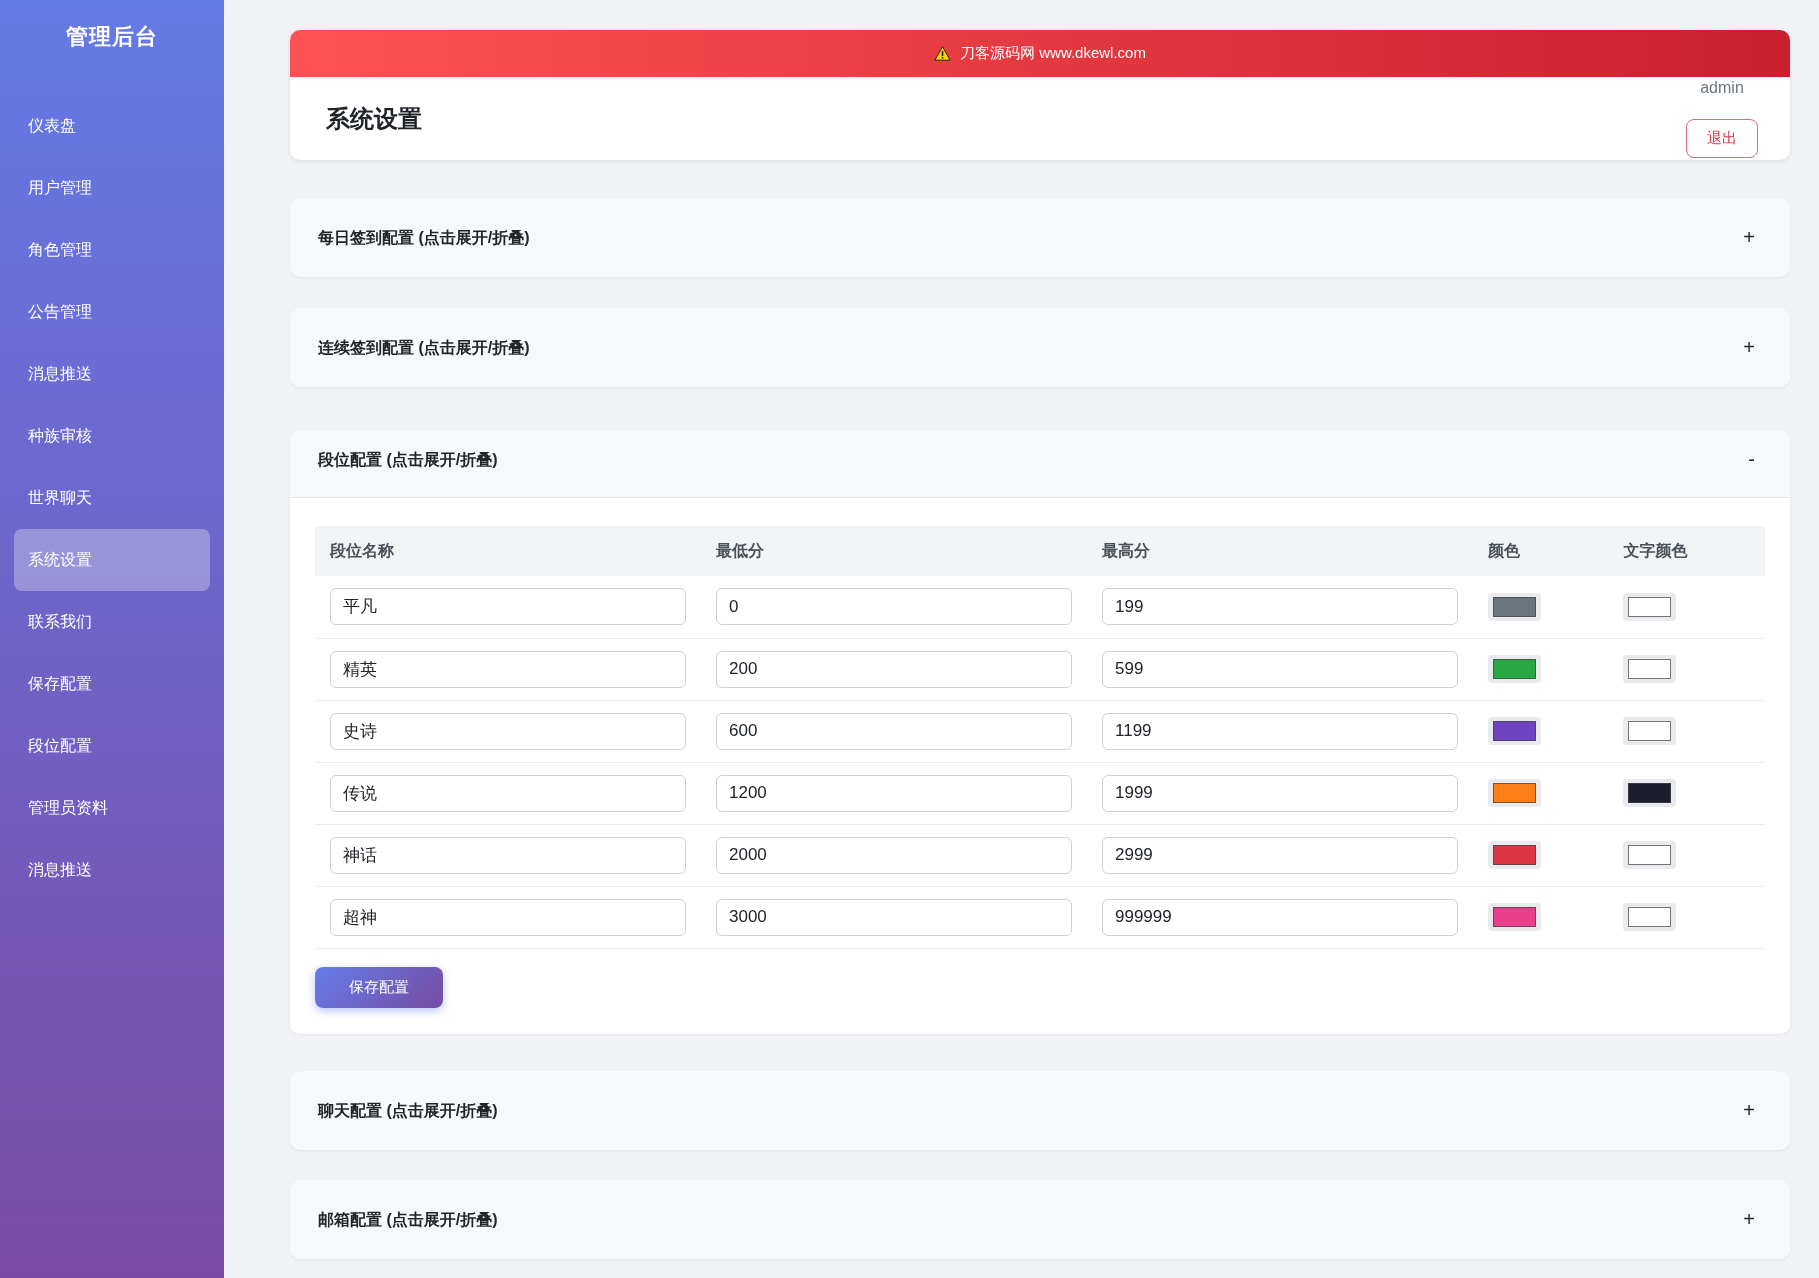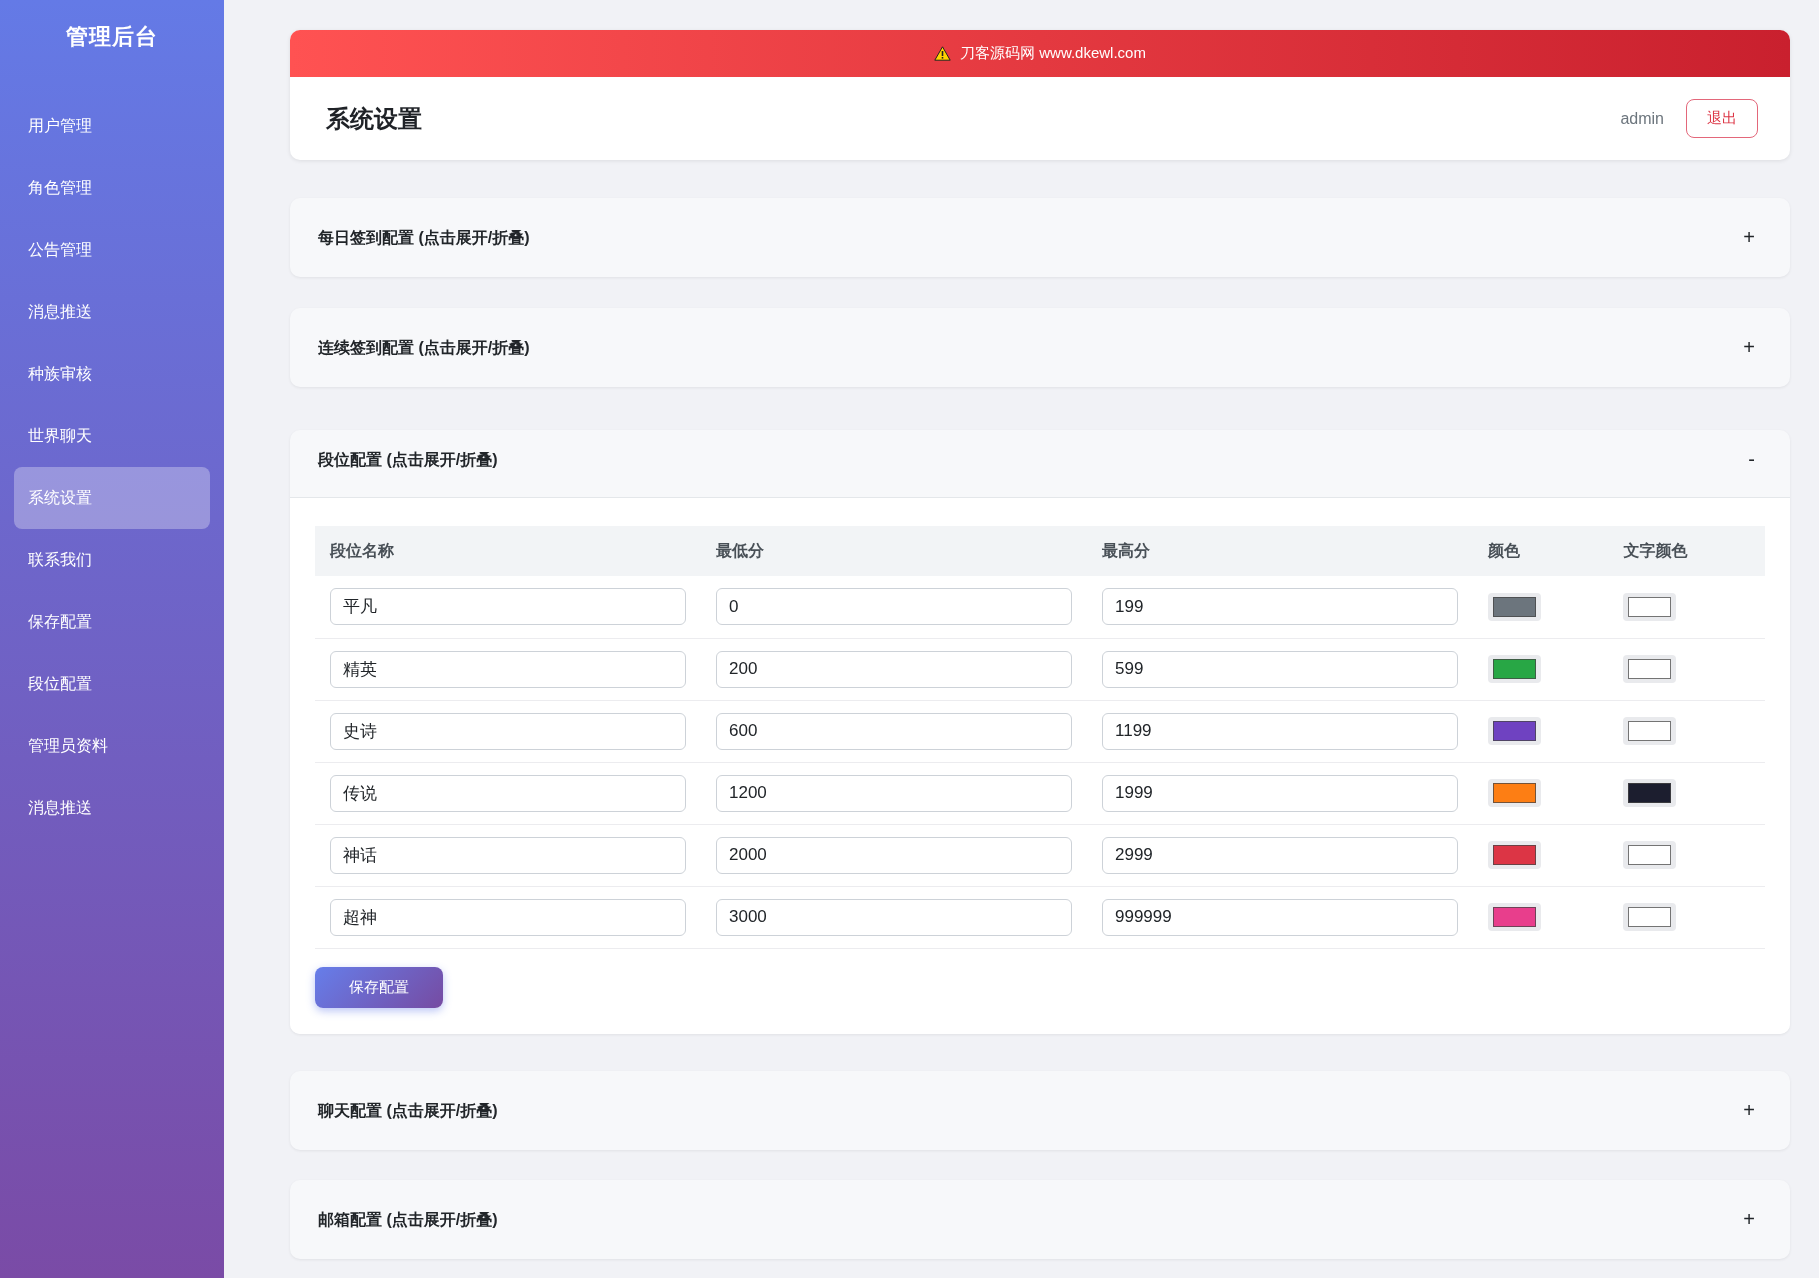--- a/index.html
+++ b/index.html
@@ -33,21 +33,21 @@
     box-shadow: 0 1px 4px rgba(0,0,0,0.09);
   }
   .banner {
     height: 47px;
     background: linear-gradient(90deg, #ff5252 0%, #c9202e 100%);
     display: flex; align-items: center; justify-content: center; gap: 9px;
     color: #fff; font-weight: normal; font-size: 15px;
   }
   .page-header { height: 83px; display: flex; align-items: center; padding: 0 32px 0 36px; }
   .page-title { font-size: 24px; font-weight: bold; color: #1f2227; }
-  .header-right { margin-left: auto; display: flex; align-items: center; gap: 22px; }
+  .header-right { margin-left: auto; display: flex; align-items: center; gap: 22px; flex-direction: column; }
   .user-name { color: #6c757d; font-size: 16px; }
   .logout-btn {
     background: #fff; border: 1px solid #e3677a; color: #dc3545;
     border-radius: 8px; padding: 9px 20px; font-size: 15px; cursor: pointer;
     font-family: inherit;
   }
   
   .card {
     background: #f7f8fa; border-radius: 10px;
     box-shadow: 0 1px 3px rgba(0,0,0,0.07);
@@ -89,20 +89,21 @@
     font-size: 15px; cursor: pointer; font-family: inherit;
     box-shadow: 0 3px 8px rgba(102,126,234,0.45);
   }
 </style>
 </head>
 <body>
 
 <aside class="sidebar">
   <div class="sidebar-title">管理后台</div>
   <ul class="nav" id="nav-list">
+      <li class="nav-item">仪表盘</li>
       <li class="nav-item">用户管理</li>
       <li class="nav-item">角色管理</li>
       <li class="nav-item">公告管理</li>
       <li class="nav-item">消息推送</li>
       <li class="nav-item">种族审核</li>
       <li class="nav-item">世界聊天</li>
       <li class="nav-item active">系统设置</li>
       <li class="nav-item">联系我们</li>
       <li class="nav-item">保存配置</li>
       <li class="nav-item">段位配置</li>

